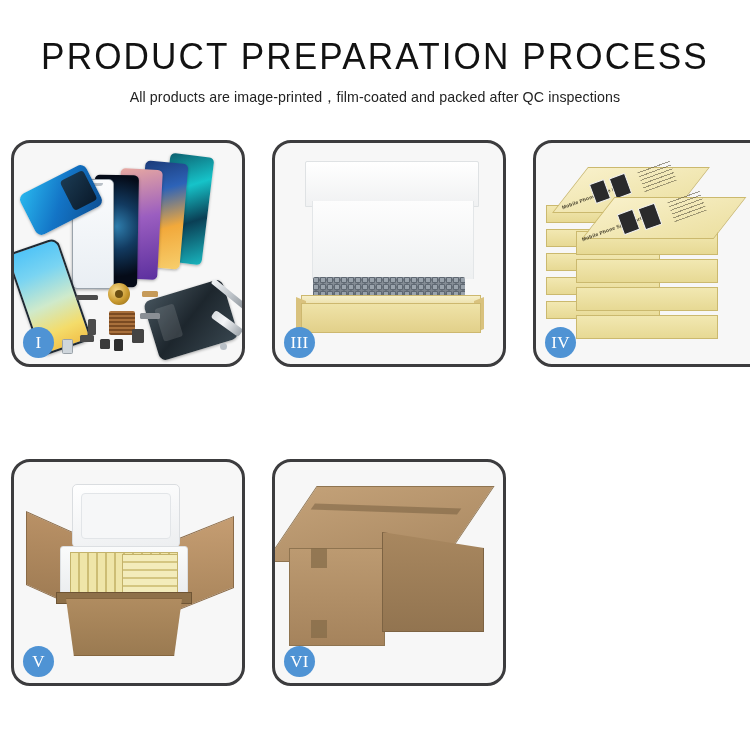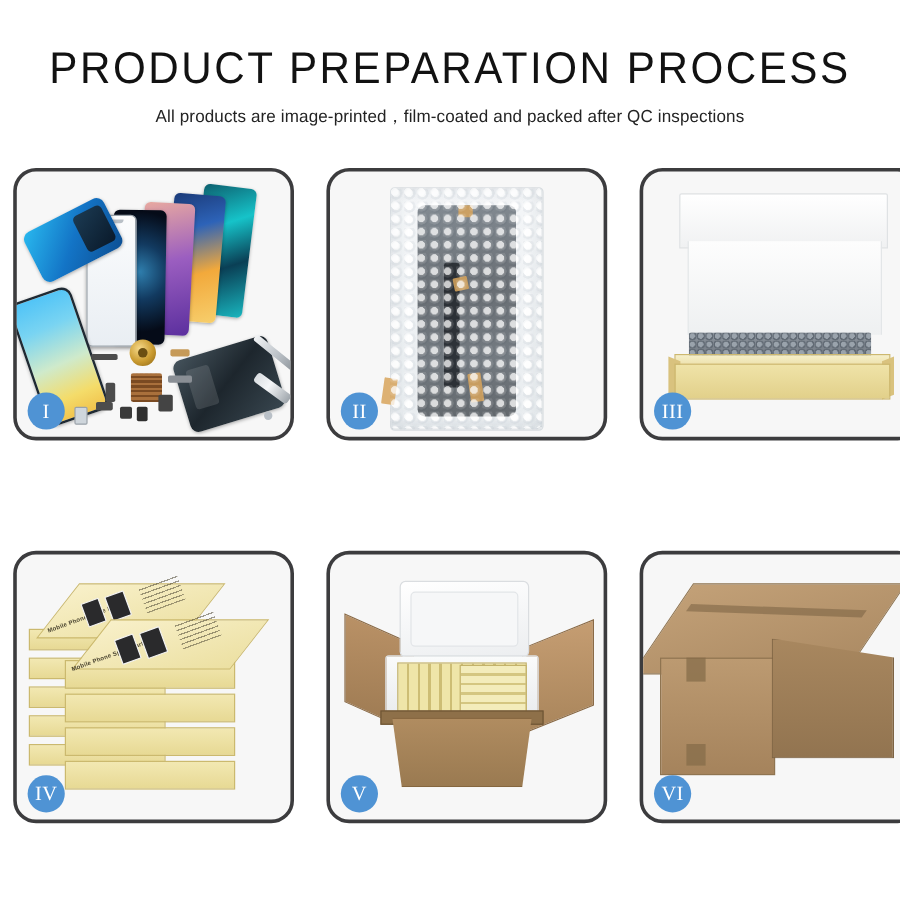--- a/index.html
+++ b/index.html
@@ -499,34 +499,20 @@
       <div class="chip" style="left:118px;top:186px;width:12px;height:14px;background:#444;"></div>
       <div class="chip" style="left:126px;top:170px;width:20px;height:6px;background:#8a8f95;"></div>
       <div class="chip" style="left:48px;top:196px;width:9px;height:13px;background:#cfd6dc;border:1px solid #9aa2a9;"></div>
       <div id="tweezers"></div>
       <div id="screwdriver"></div>
       <div class="chip" style="left:206px;top:200px;width:7px;height:7px;border-radius:50%;background:#b9c0c7;"></div>
     </div>
     <div class="badge">I</div>
   </div>
 
-  <div class="panel">
-    <div class="panel-stage">
-      <div id="bubble-bag">
-        <div id="wrapped-screen"></div>
-        <div id="wrapped-flex"></div>
-        <div class="tape" id="tape-top"></div>
-        <div class="tape" id="tape-mid"></div>
-      </div>
-      <div class="tape" id="tape-bl"></div>
-      <div class="tape" id="tape-br"></div>
-      <div id="bubble-overlay"></div>
-    </div>
-    <div class="badge">II</div>
-  </div>
 
   <div class="panel">
     <div class="panel-stage">
       <div id="iii-lid-back"></div>
       <div id="iii-foam"></div>
       <div id="iii-bubble-fill"></div>
       <div id="iii-box-rim"></div>
       <div id="iii-box-left"></div>
       <div id="iii-box-right"></div>
       <div id="iii-box-front"></div>

